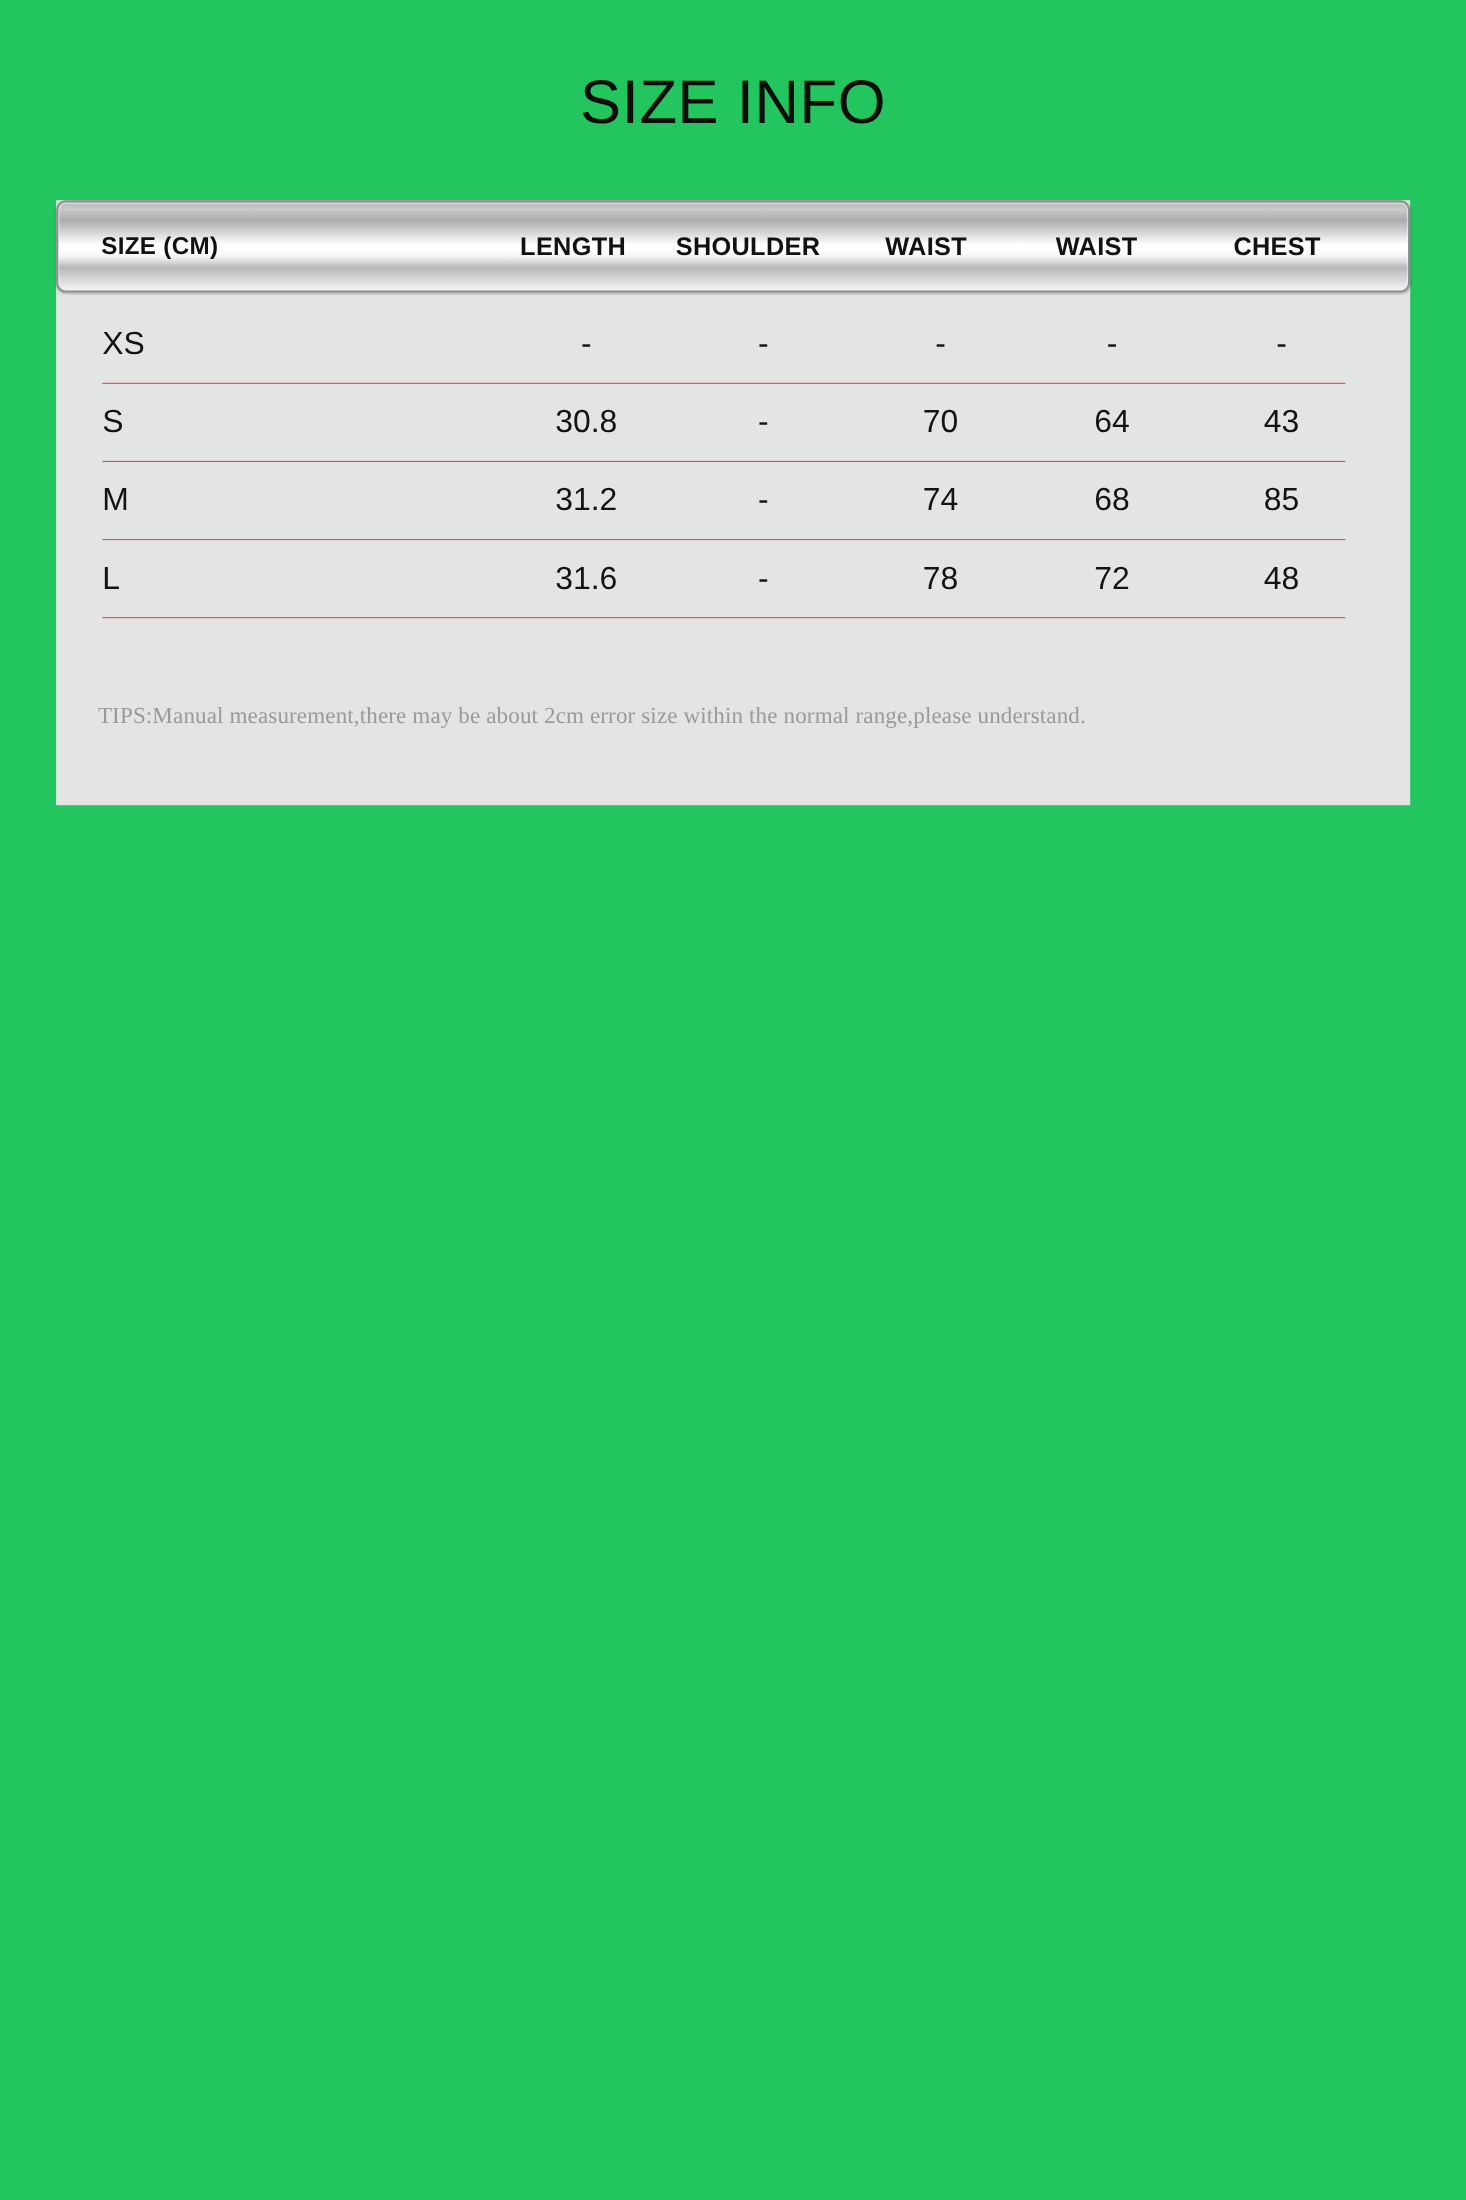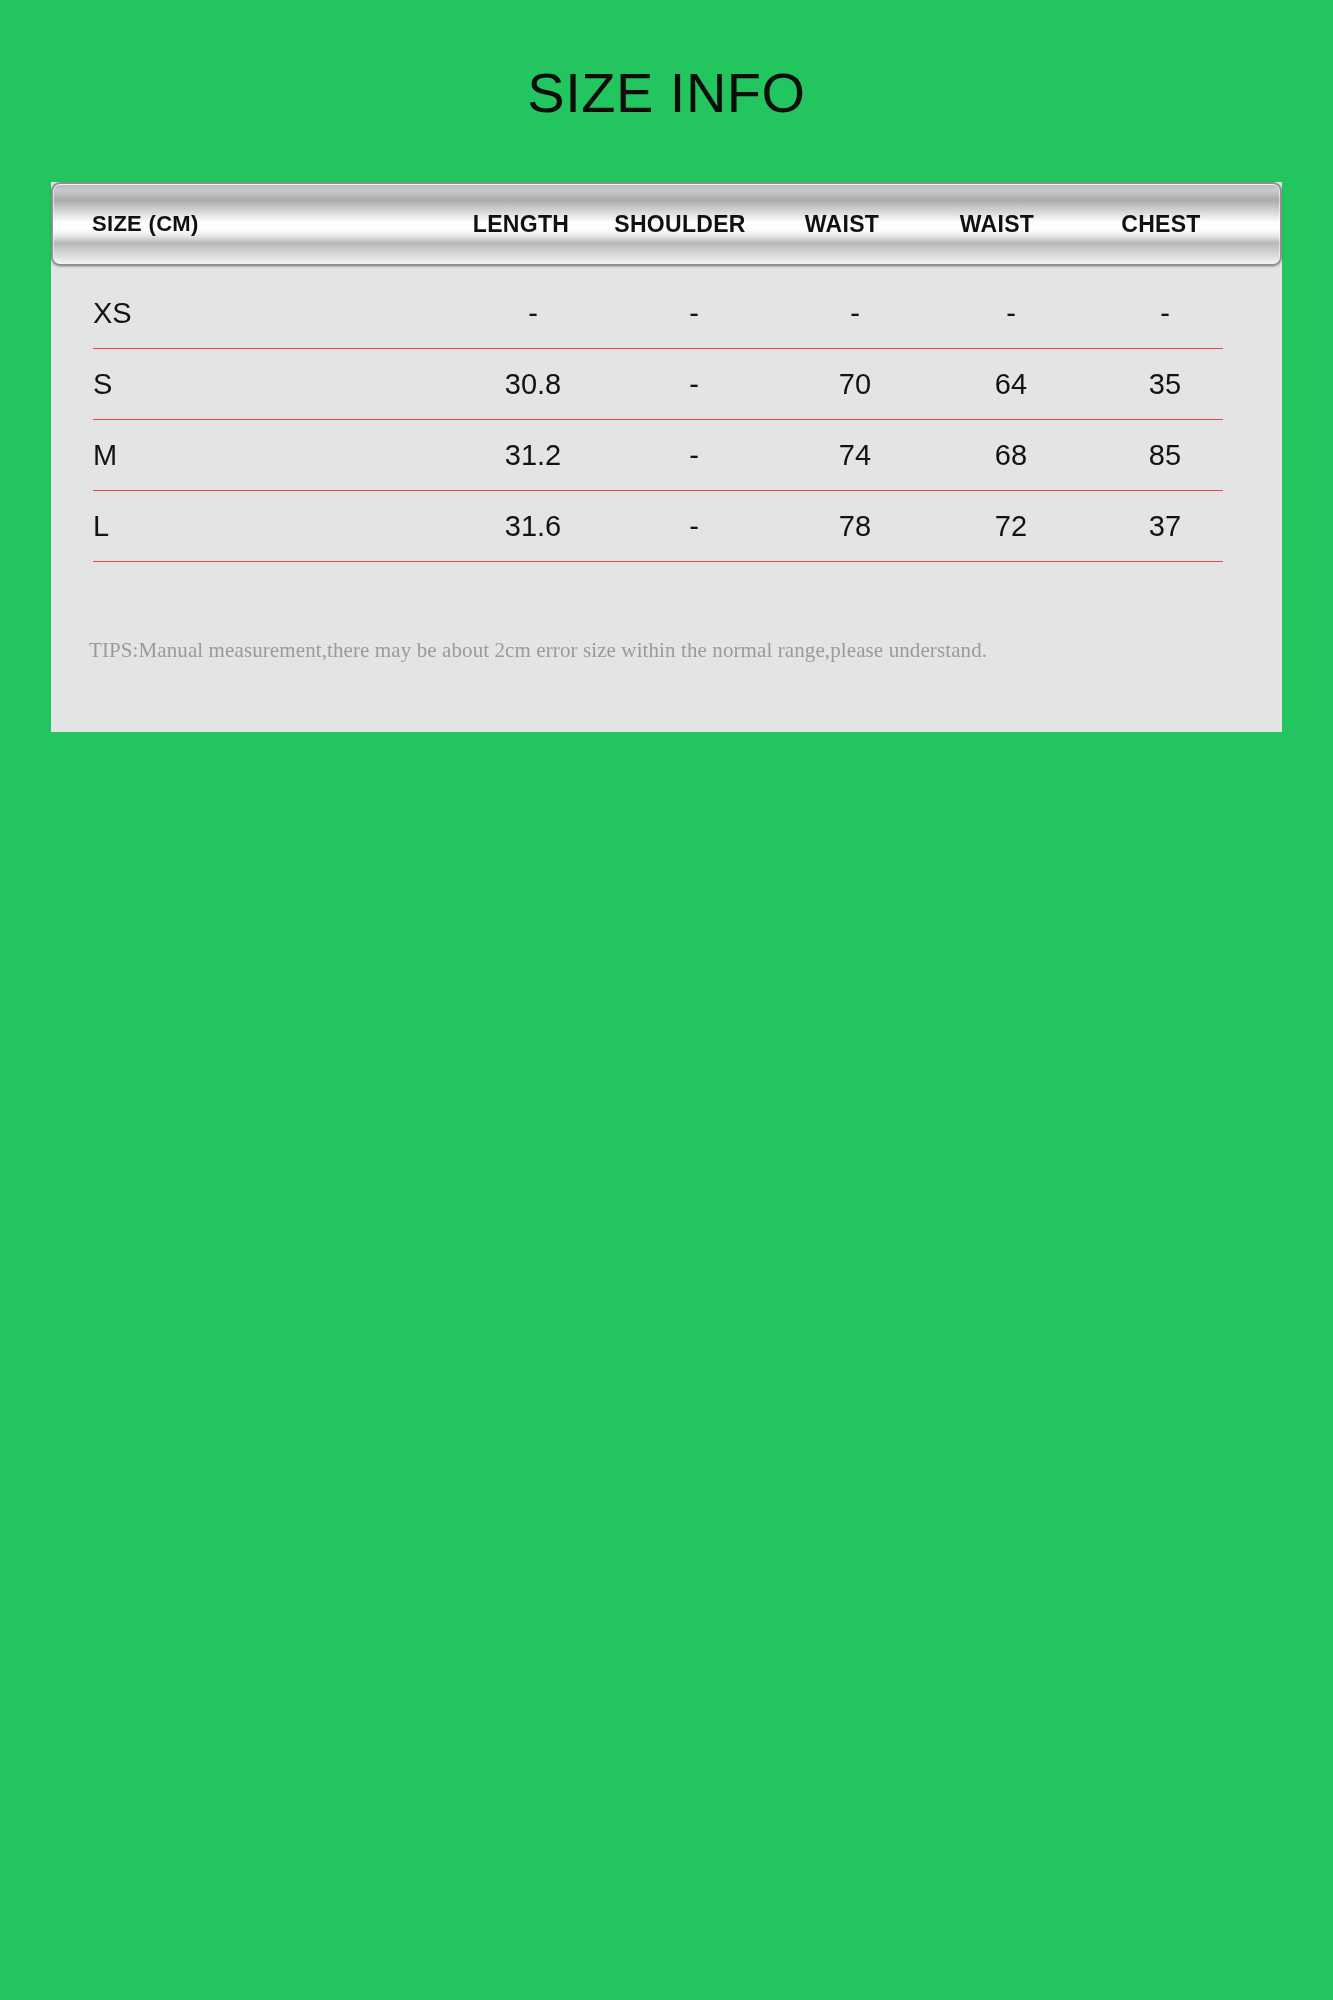--- a/index.html
+++ b/index.html
@@ -207,39 +207,39 @@
         <div class="cell dash col-waist">-</div>
         <div class="cell dash col-bottom">-</div>
       </div>
 
       <div class="row">
         <div class="cell size-col col-size">S</div>
         <div class="cell col-length">30.8</div>
         <div class="cell dash col-shoulder">-</div>
         <div class="cell col-chest">70</div>
         <div class="cell col-waist">64</div>
-        <div class="cell col-bottom">35</div>
+        <div class="cell col-bottom">43</div>
       </div>
 
       <div class="row">
         <div class="cell size-col col-size">M</div>
         <div class="cell col-length">31.2</div>
         <div class="cell dash col-shoulder">-</div>
         <div class="cell col-chest">74</div>
         <div class="cell col-waist">68</div>
         <div class="cell col-bottom">85</div>
       </div>
 
       <div class="row">
         <div class="cell size-col col-size">L</div>
         <div class="cell col-length">31.6</div>
         <div class="cell dash col-shoulder">-</div>
         <div class="cell col-chest">78</div>
         <div class="cell col-waist">72</div>
-        <div class="cell col-bottom">37</div>
+        <div class="cell col-bottom">48</div>
       </div>
 
     </div>
 
     <div class="tips">TIPS:Manual measurement,there may  be about 2cm error size within the normal range,please understand.</div>
 
   </div>
 
 </div>
 

